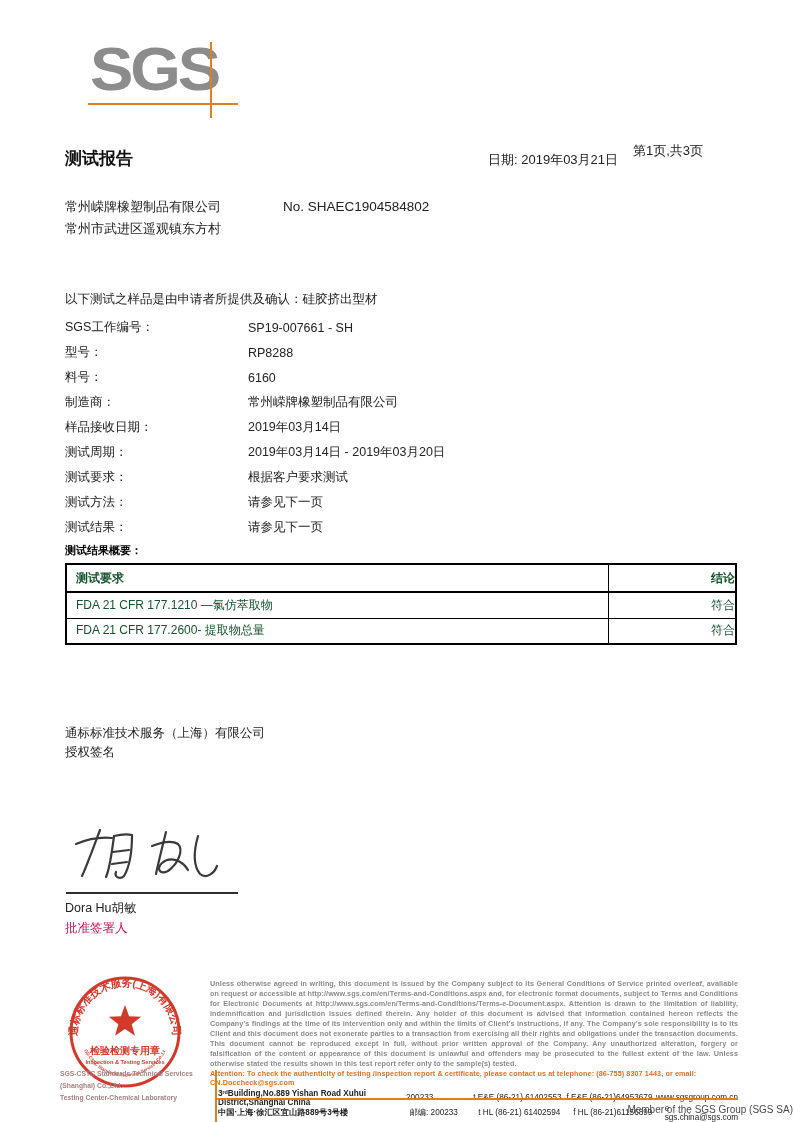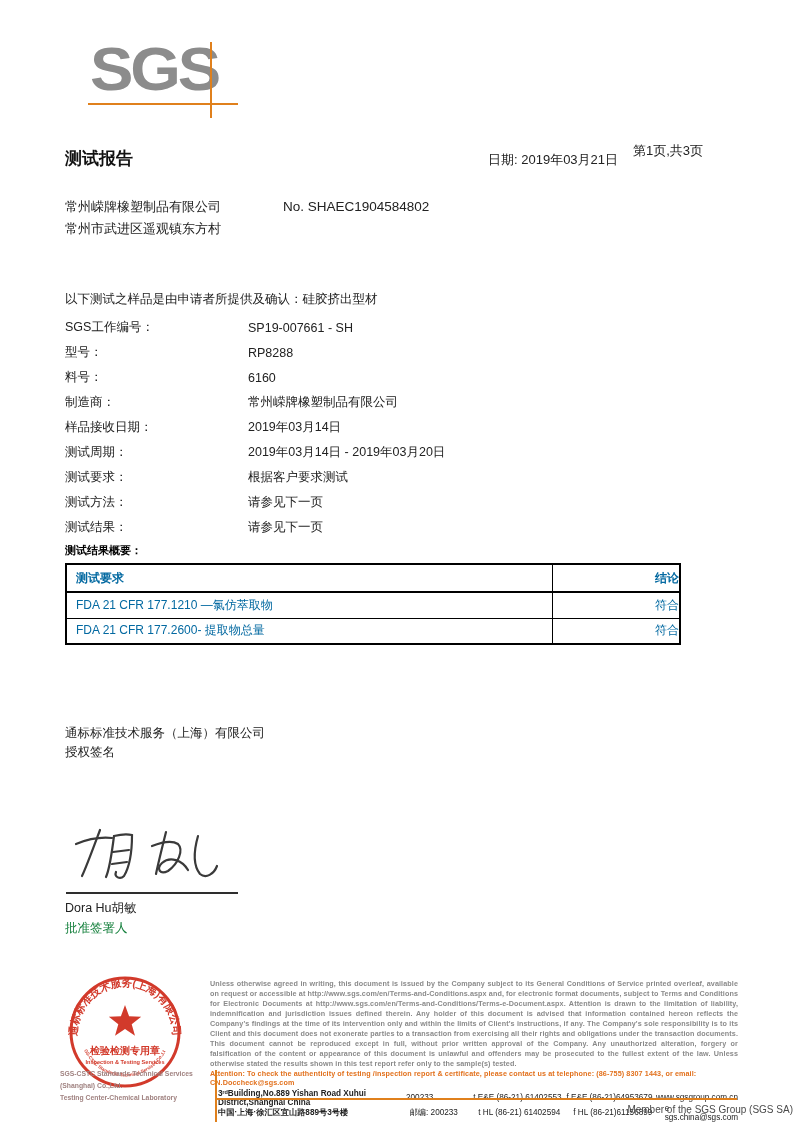--- a/index.html
+++ b/index.html
@@ -32,43 +32,43 @@
 
   
   .fields { left:65px; top:315px; width:600px; font-size:12.5px; color:#222; }
   .field-row { display:flex; height:25px; align-items:center; }
   .field-label { width:183px; }
   .field-value { flex:1; }
 
   
   .summary-head { left:65px; top:543px; font-size:11px; font-weight:bold; color:#000000; }
   .summary-table {
-    left:65px; top:563px; width:616px; border-collapse:collapse;
-    font-size:12px; color:#0369a1;padding-left:44px;
+    left:65px; top:563px; width:672px; border-collapse:collapse;
+    font-size:12px; color:#14532d;padding-left:44px;
   }
   .summary-table th, .summary-table td { border:1px solid #000; }
   .summary-table th {
     border-top:2px solid #000; border-bottom:2px solid #000;
     height:28px; font-weight:bold;
   }
   .summary-table th:first-child, .summary-table td:first-child {
     border-left:2px solid #000; text-align:left; padding-left:9px;
   }
   .summary-table th:last-child, .summary-table td:last-child {
     border-right:2px solid #000; text-align:right; width:128px;
   }
   .summary-table td { height:26px; }
   .summary-table tr:last-child td { border-bottom:2px solid #000; }
 
   
   .sig-company { left:65px; top:724px; font-size:12.5px; line-height:19px; color:#222; }
   .sig-draw    { left:70px; top:822px; }
   .sig-line    { left:66px; top:892px; width:172px; height:2px; background:#2e2e2e; }
   .sig-name    { left:65px; top:900px; font-size:12.5px; color:#222; }
-  .sig-title   { left:65px; top:920px; font-size:12.5px; color:#15803d; }
+  .sig-title   { left:65px; top:920px; font-size:12.5px; color:#be185d; }
 
   
   .stamp-svg { left:62px; top:972px; opacity:.92; }
   .stamp-sub {
     left:60px; top:1068px; width:160px; font-size:6.8px; line-height:12px;
     color:#a08280; font-weight:bold;
   }
 
   
   .footer-block { left:210px; top:979px; width:528px; }

